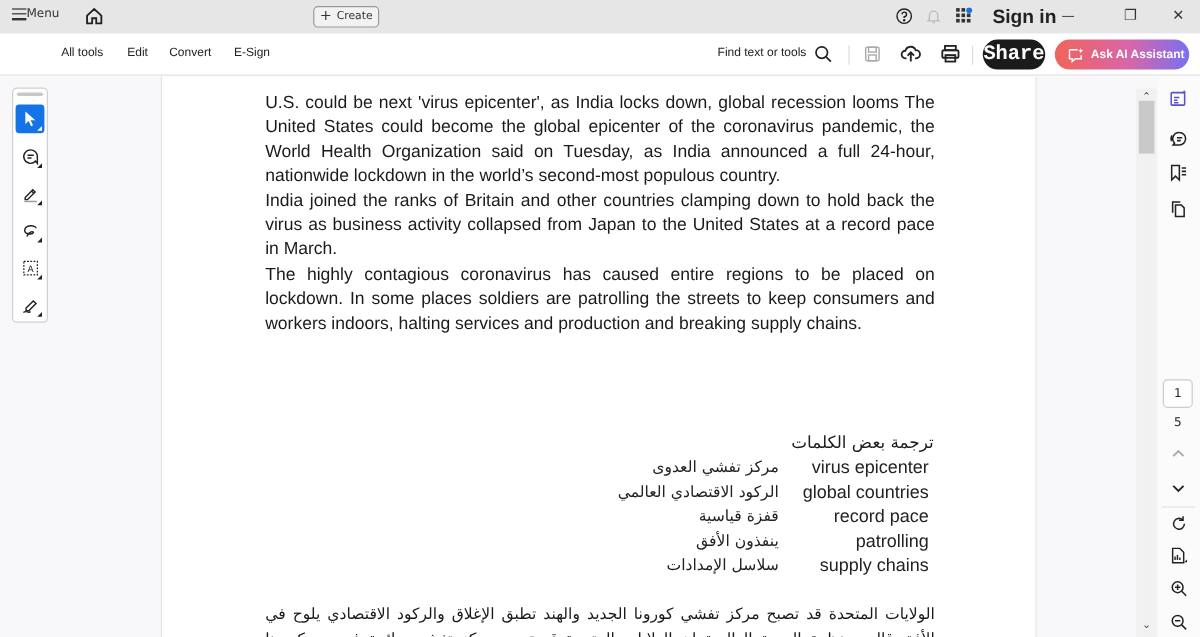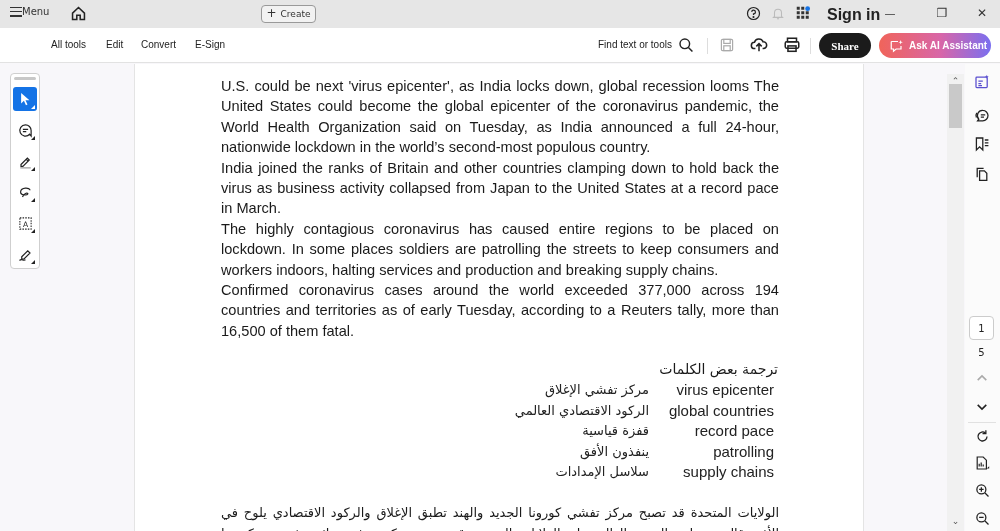--- a/index.html
+++ b/index.html
@@ -17,21 +17,21 @@
   .create-btn b { font-size: 12px; font-weight: normal; margin-top: -2px; }
   .tb-right { position: absolute; top: 5px; }
   .signin { position: absolute; left: 827px; top: 6px; font-size: 16px; font-weight: bold; color: #222; font-family: "Liberation Sans", sans-serif; cursor: pointer; }
   .winbtn { position: absolute; top: 4px; width: 20px; height: 18px; display: flex; align-items: center; justify-content: center; cursor: pointer; }
 
   .toolbar { position: absolute; left: 0; top: 28px; width: 1000px; height: 35px; background: #fff; border-bottom: 1px solid #e2e2e2; }
   .nav-item { position: absolute; top: 11px; font-size: 10px; color: #222; cursor: pointer; font-family: "Liberation Sans", sans-serif; margin-left: 40px; }
   .find { position: absolute; left: 598px; top: 11px; font-size: 10px; color: #222; font-family: "Liberation Sans", sans-serif; cursor: pointer; }
   .sep { position: absolute; top: 10px; width: 1px; height: 16px; background: #ddd; }
   .ticon { position: absolute; top: 8px; width: 18px; height: 18px; cursor: pointer; }
-  .share-btn { position: absolute; left: 819px; top: 5px; width: 52px; height: 25px; background: #1b1b1b; color: #fff; border-radius: 13px; font-size: 11px; font-weight: bold; display: flex; align-items: center; justify-content: center; cursor: pointer; font-family: Liberation Serif, serif; }
+  .share-btn { position: absolute; left: 819px; top: 5px; width: 52px; height: 25px; background: #1b1b1b; color: #fff; border-radius: 13px; font-size: 17px; font-weight: bold; display: flex; align-items: center; justify-content: center; cursor: pointer; font-family: Liberation Mono, monospace; }
   .ai-btn { position: absolute; left: 879px; top: 5px; width: 112px; height: 25px; background: linear-gradient(90deg, #f0645a 0%, #d866a8 55%, #7a6ff0 100%); color: #fff; border-radius: 13px; font-size: 10px; font-weight: bold; display: flex; align-items: center; gap: 5px; padding-left: 10px; cursor: pointer; font-family: "Liberation Sans", sans-serif; }
 
   .lefttools { position: absolute; left: 10px; top: 73px; width: 30px; height: 196px; background: #fff; border: 1px solid #cfcfcf; border-radius: 4px; }
   .lefttools .grip { position: absolute; left: 3px; top: 3px; width: 22px; height: 3px; background: #c8c8c8; border-radius: 2px; }
   .ltool { position: absolute; left: 2px; width: 24px; height: 24px; display: flex; align-items: center; justify-content: center; border-radius: 3px; cursor: pointer; }
   .ltool.active { background: #1473e6; }
   .ltool .corner { position: absolute; right: 2px; bottom: 2px; width: 0; height: 0; border-left: 4px solid transparent; border-bottom: 4px solid #222; }
   .ltool.active .corner { border-bottom-color: #fff; }
 
   .docarea { position: absolute; left: 0; top: 64px; width: 945px; height: 467px; background: #f8f7fa; }
@@ -141,27 +141,26 @@
     <span>Ask AI Assistant</span>
   </div>
 </div>
 
 <div class="docarea"></div>
 
 <div class="page">
   <p class="en-para" style="top:12px">U.S. could be next 'virus epicenter', as India locks down, global recession looms The United States could become the global epicenter of the coronavirus pandemic, the World Health Organization said on Tuesday, as India announced a full 24-hour, nationwide lockdown in the world’s second-most populous country.</p>
   <p class="en-para" style="top:154.8px">The highly contagious coronavirus has caused entire regions to be placed on lockdown. In some places soldiers are patrolling the streets to keep consumers and workers indoors, halting services and production and breaking supply chains.</p>
   <p class="en-para" style="top:93.6px">India joined the ranks of Britain and other countries clamping down to hold back the virus as business activity collapsed from Japan to the United States at a record pace in March.</p>
-  <p class="en-para" style="top:216px">Confirmed coronavirus cases around the world exceeded 377,000 across 194 countries and territories as of early Tuesday, according to a Reuters tally, more than 16,500 of them fatal.</p>
 
   <div class="gloss-title">ترجمة بعض الكلمات</div>
 
   <div>
     <span class="gloss-en" style="top:317px">virus epicenter</span>
-    <span class="gloss-ar" style="top:318px">مركز تفشي الإغلاق</span>
+    <span class="gloss-ar" style="top:318px">مركز تفشي العدوى</span>
   </div>
   <div>
     <span class="gloss-en" style="top:338px">global countries</span>
     <span class="gloss-ar" style="top:339px">الركود الاقتصادي العالمي</span>
   </div>
   <div>
     <span class="gloss-en" style="top:358px">record pace</span>
     <span class="gloss-ar" style="top:359px">قفزة قياسية</span>
   </div>
   <div>

